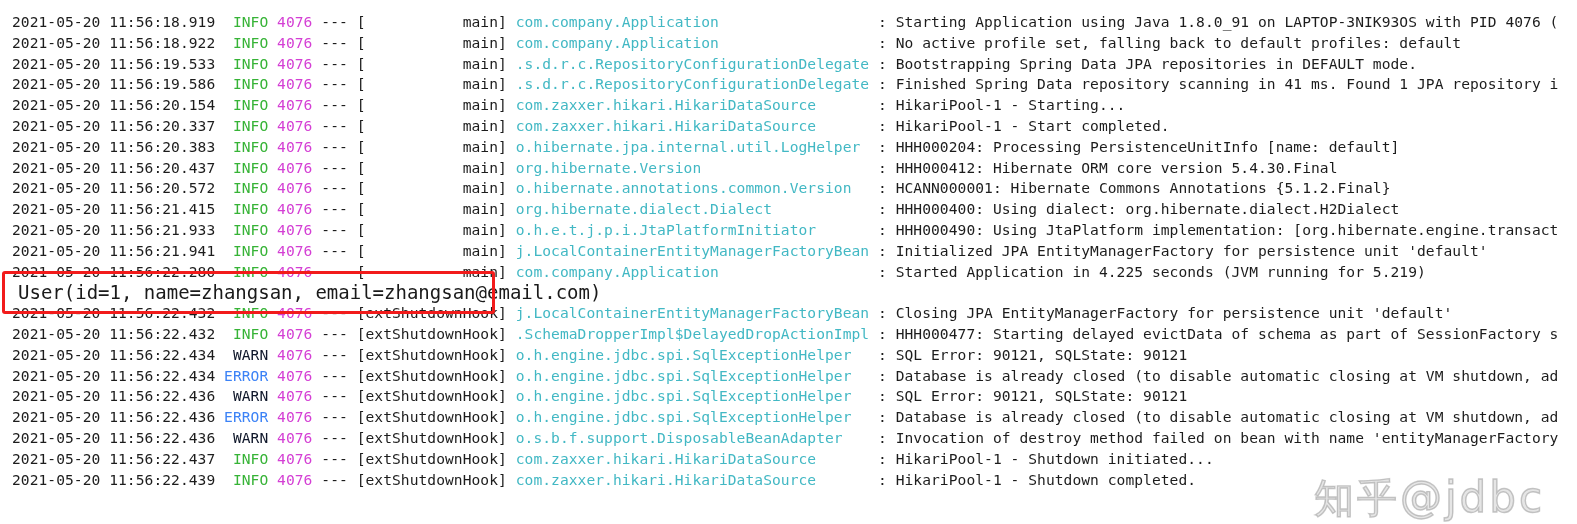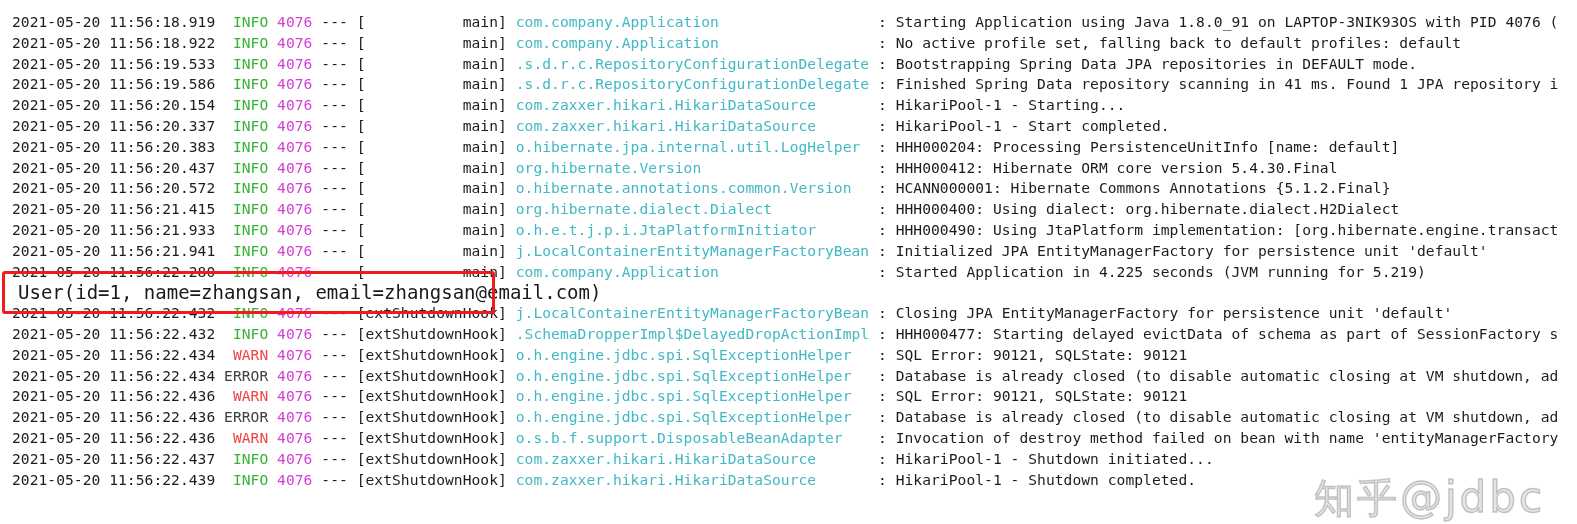--- a/index.html
+++ b/index.html
@@ -28,22 +28,22 @@
     font-size: 14.6px;
     letter-spacing: 0.05px;
     white-space: pre;
     color: #1a1a1a;
     font-family: "DejaVu Sans Mono", "Liberation Mono", monospace;
   }
   .log-line > span { white-space: pre; }
 
   .c-ts    { color: #1c1c1c; }
   .c-info  { color: #36b336; }
-  .c-warn  { color: #ef4444; }
-  .c-error { color: #404040; margin-top: 24px; }
+  .c-warn  { color: #0f172a; }
+  .c-error { color: #3b82f6; margin-top: 24px; }
   .c-pid   { color: #d43fd4; }
   .c-sep   { color: #1c1c1c; }
   .c-thread{ color: #1c1c1c; }
   .c-logger{ color: #42b8c4; }
   .c-msg   { color: #1c1c1c; }
 
   
   .plain-line {
     height: 20.8px;
     line-height: 20.8px;

